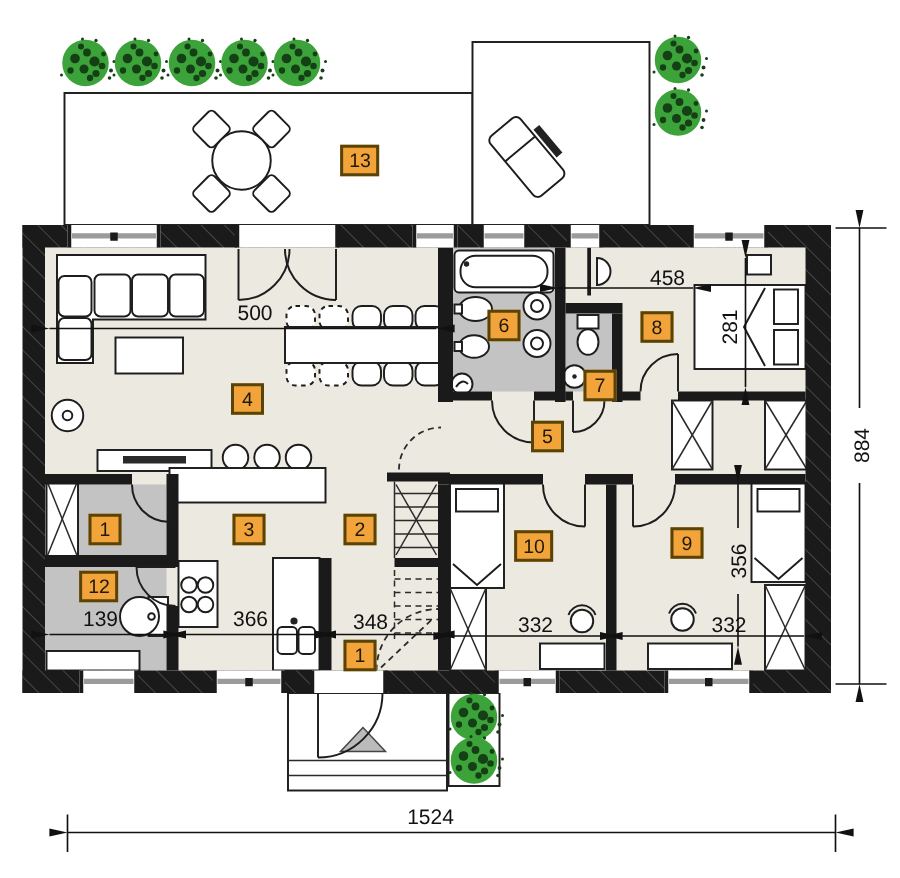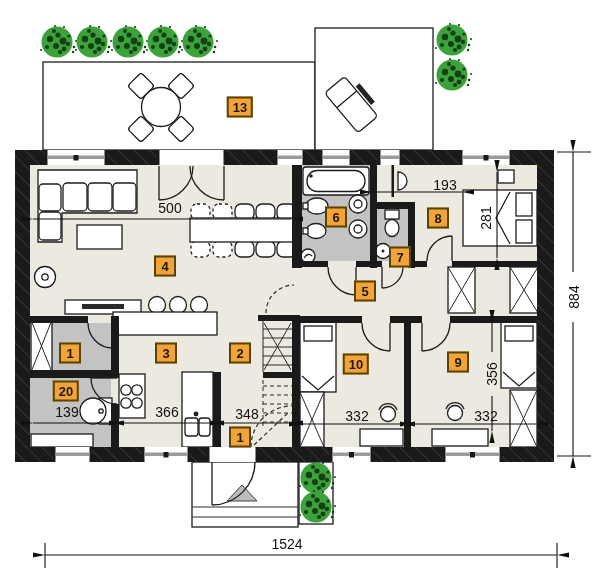--- a/index.html
+++ b/index.html
@@ -1,21 +1,21 @@
 <!DOCTYPE html>
 <html style="--label-bg: #F2A43B; --label-border: #584409; --label-text: #1F1A0A; --dim-text: #111111;"><head>
 <meta charset="utf-8">
 <style>
   html,body{margin:0;padding:0;background:#fff;}
   #plan{position:relative;width:600px;height:585px;background:#fff;overflow:hidden;
         font-family:"Liberation Sans", sans-serif;}
   #plan svg{position:absolute;left:0;top:0;}
   .rlabel{position:absolute;transform:translate(-50%,-50%);
           background:var(--label-bg,#F2A43B);border:2px solid var(--label-border,#584409);
-          color:var(--label-text,#1f1a0a);font-size:13px;font-weight:700;line-height:1;
+          color:var(--label-text,#1f1a0a);font-size:13px;font-weight:400;line-height:1;
           padding:2px 4px;min-width:10px;text-align:center;z-index:6;}
   .dim{position:absolute;transform:translate(-50%,-50%);color:var(--dim-text,#111);
        font-size:14px;font-weight:400;line-height:1;white-space:nowrap;z-index:5;}
   .dim.v{transform:translate(-50%,-50%) rotate(-90deg);}
   
   .f{fill:#fff;stroke:#1d1d1d;stroke-width:1.3;}
   .ln{fill:none;stroke:#1d1d1d;stroke-width:1.3;}
   .thin{fill:none;stroke:#2a2a2a;stroke-width:1;}
   .dsh{fill:none;stroke:#2a2a2a;stroke-width:1.2;stroke-dasharray:4 3;}
   .wl{fill:#1A1A1A;stroke:none;}
@@ -439,25 +439,25 @@
 <div class="rlabel" style="left:240px;top:353px">2</div>
 <div class="rlabel" style="left:166px;top:353px">3</div>
 <div class="rlabel" style="left:165px;top:266px">4</div>
 <div class="rlabel" style="left:365px;top:291px">5</div>
 <div class="rlabel" style="left:336px;top:217px">6</div>
 <div class="rlabel" style="left:400px;top:257px">7</div>
 <div class="rlabel" style="left:438px;top:218px">8</div>
 <div class="rlabel" style="left:458px;top:362px">9</div>
 <div class="rlabel" style="left:356px;top:364px">10</div>
 <div class="rlabel" style="left:70px;top:353px">1</div>
-<div class="rlabel" style="left:66px;top:391px">20</div>
+<div class="rlabel" style="left:66px;top:391px">12</div>
 <div class="rlabel" style="left:240px;top:107px">13</div>
 
 <div class="dim" style="left:170px;top:208px">500</div>
-<div class="dim" style="left:445px;top:185px">193</div>
+<div class="dim" style="left:445px;top:185px">458</div>
 <div class="dim v" style="left:486px;top:218px">281</div>
 <div class="dim" style="left:67px;top:412px">139</div>
 <div class="dim" style="left:167px;top:412px">366</div>
 <div class="dim" style="left:247px;top:414px">348</div>
 <div class="dim" style="left:357px;top:416px">332</div>
 <div class="dim" style="left:486px;top:416px">332</div>
 <div class="dim v" style="left:492px;top:374px">356</div>
 <div class="dim v" style="left:574px;top:297px">884</div>
 <div class="dim" style="left:287px;top:544px">1524</div>
 

